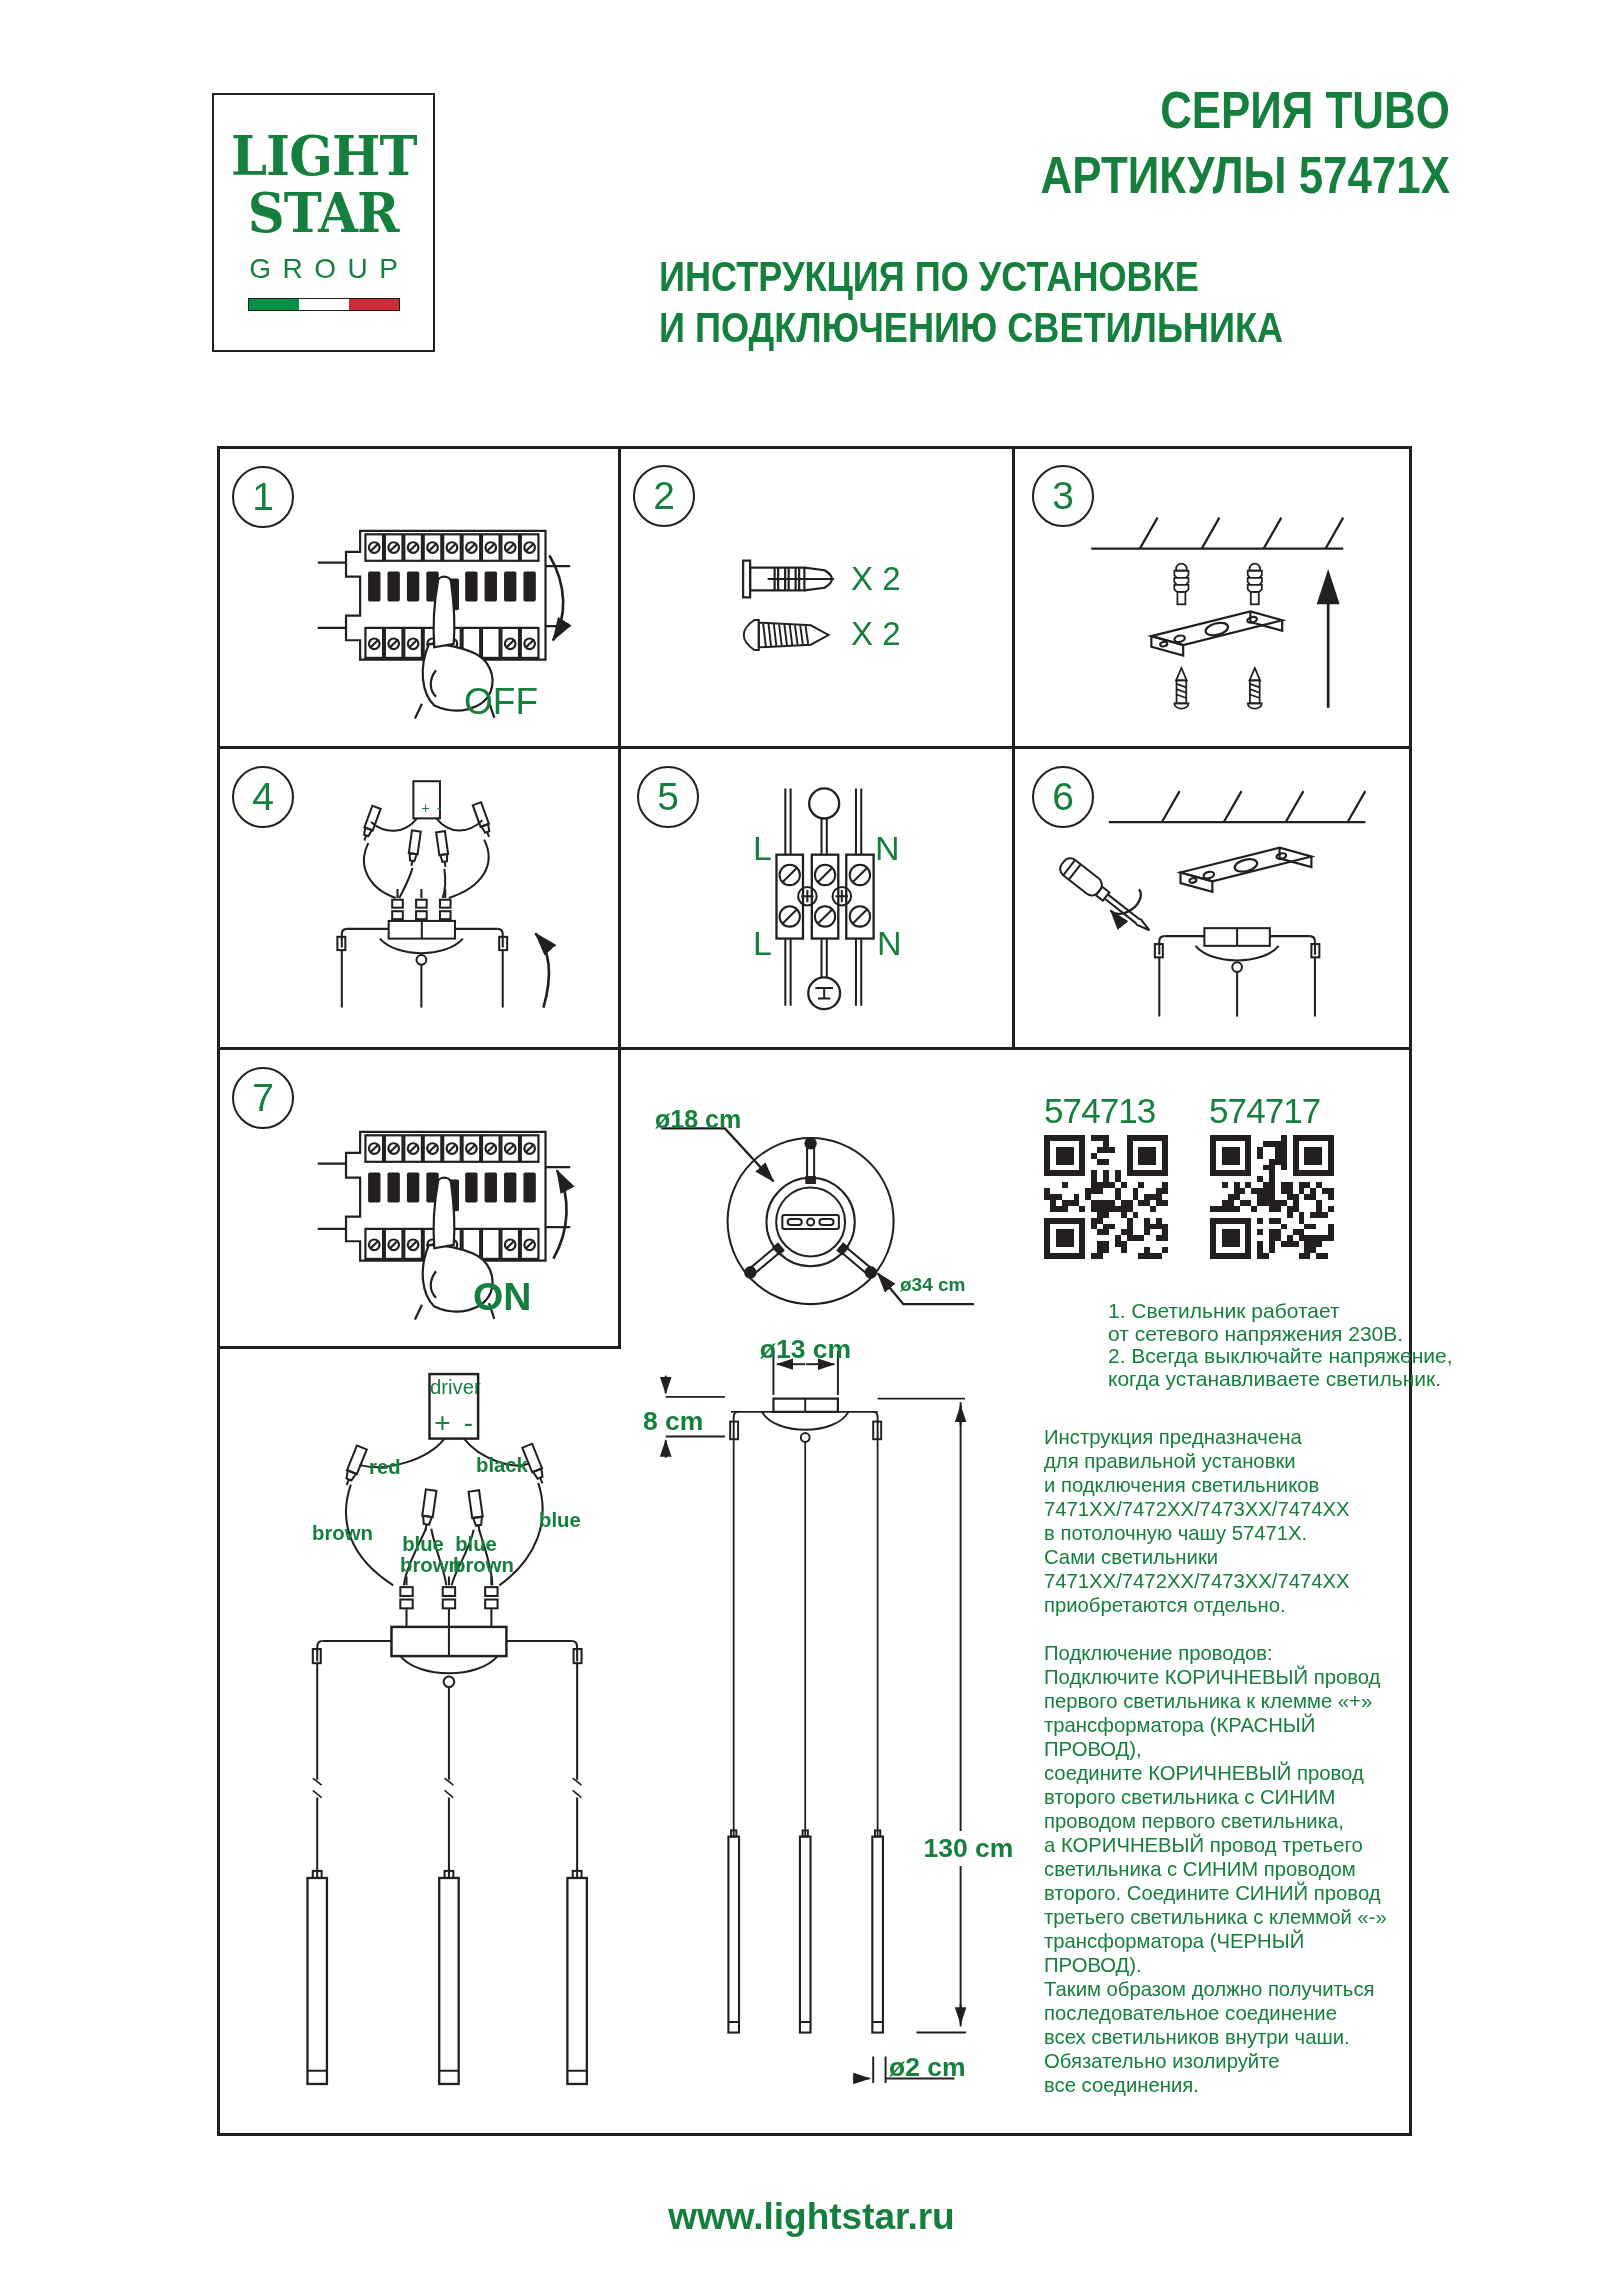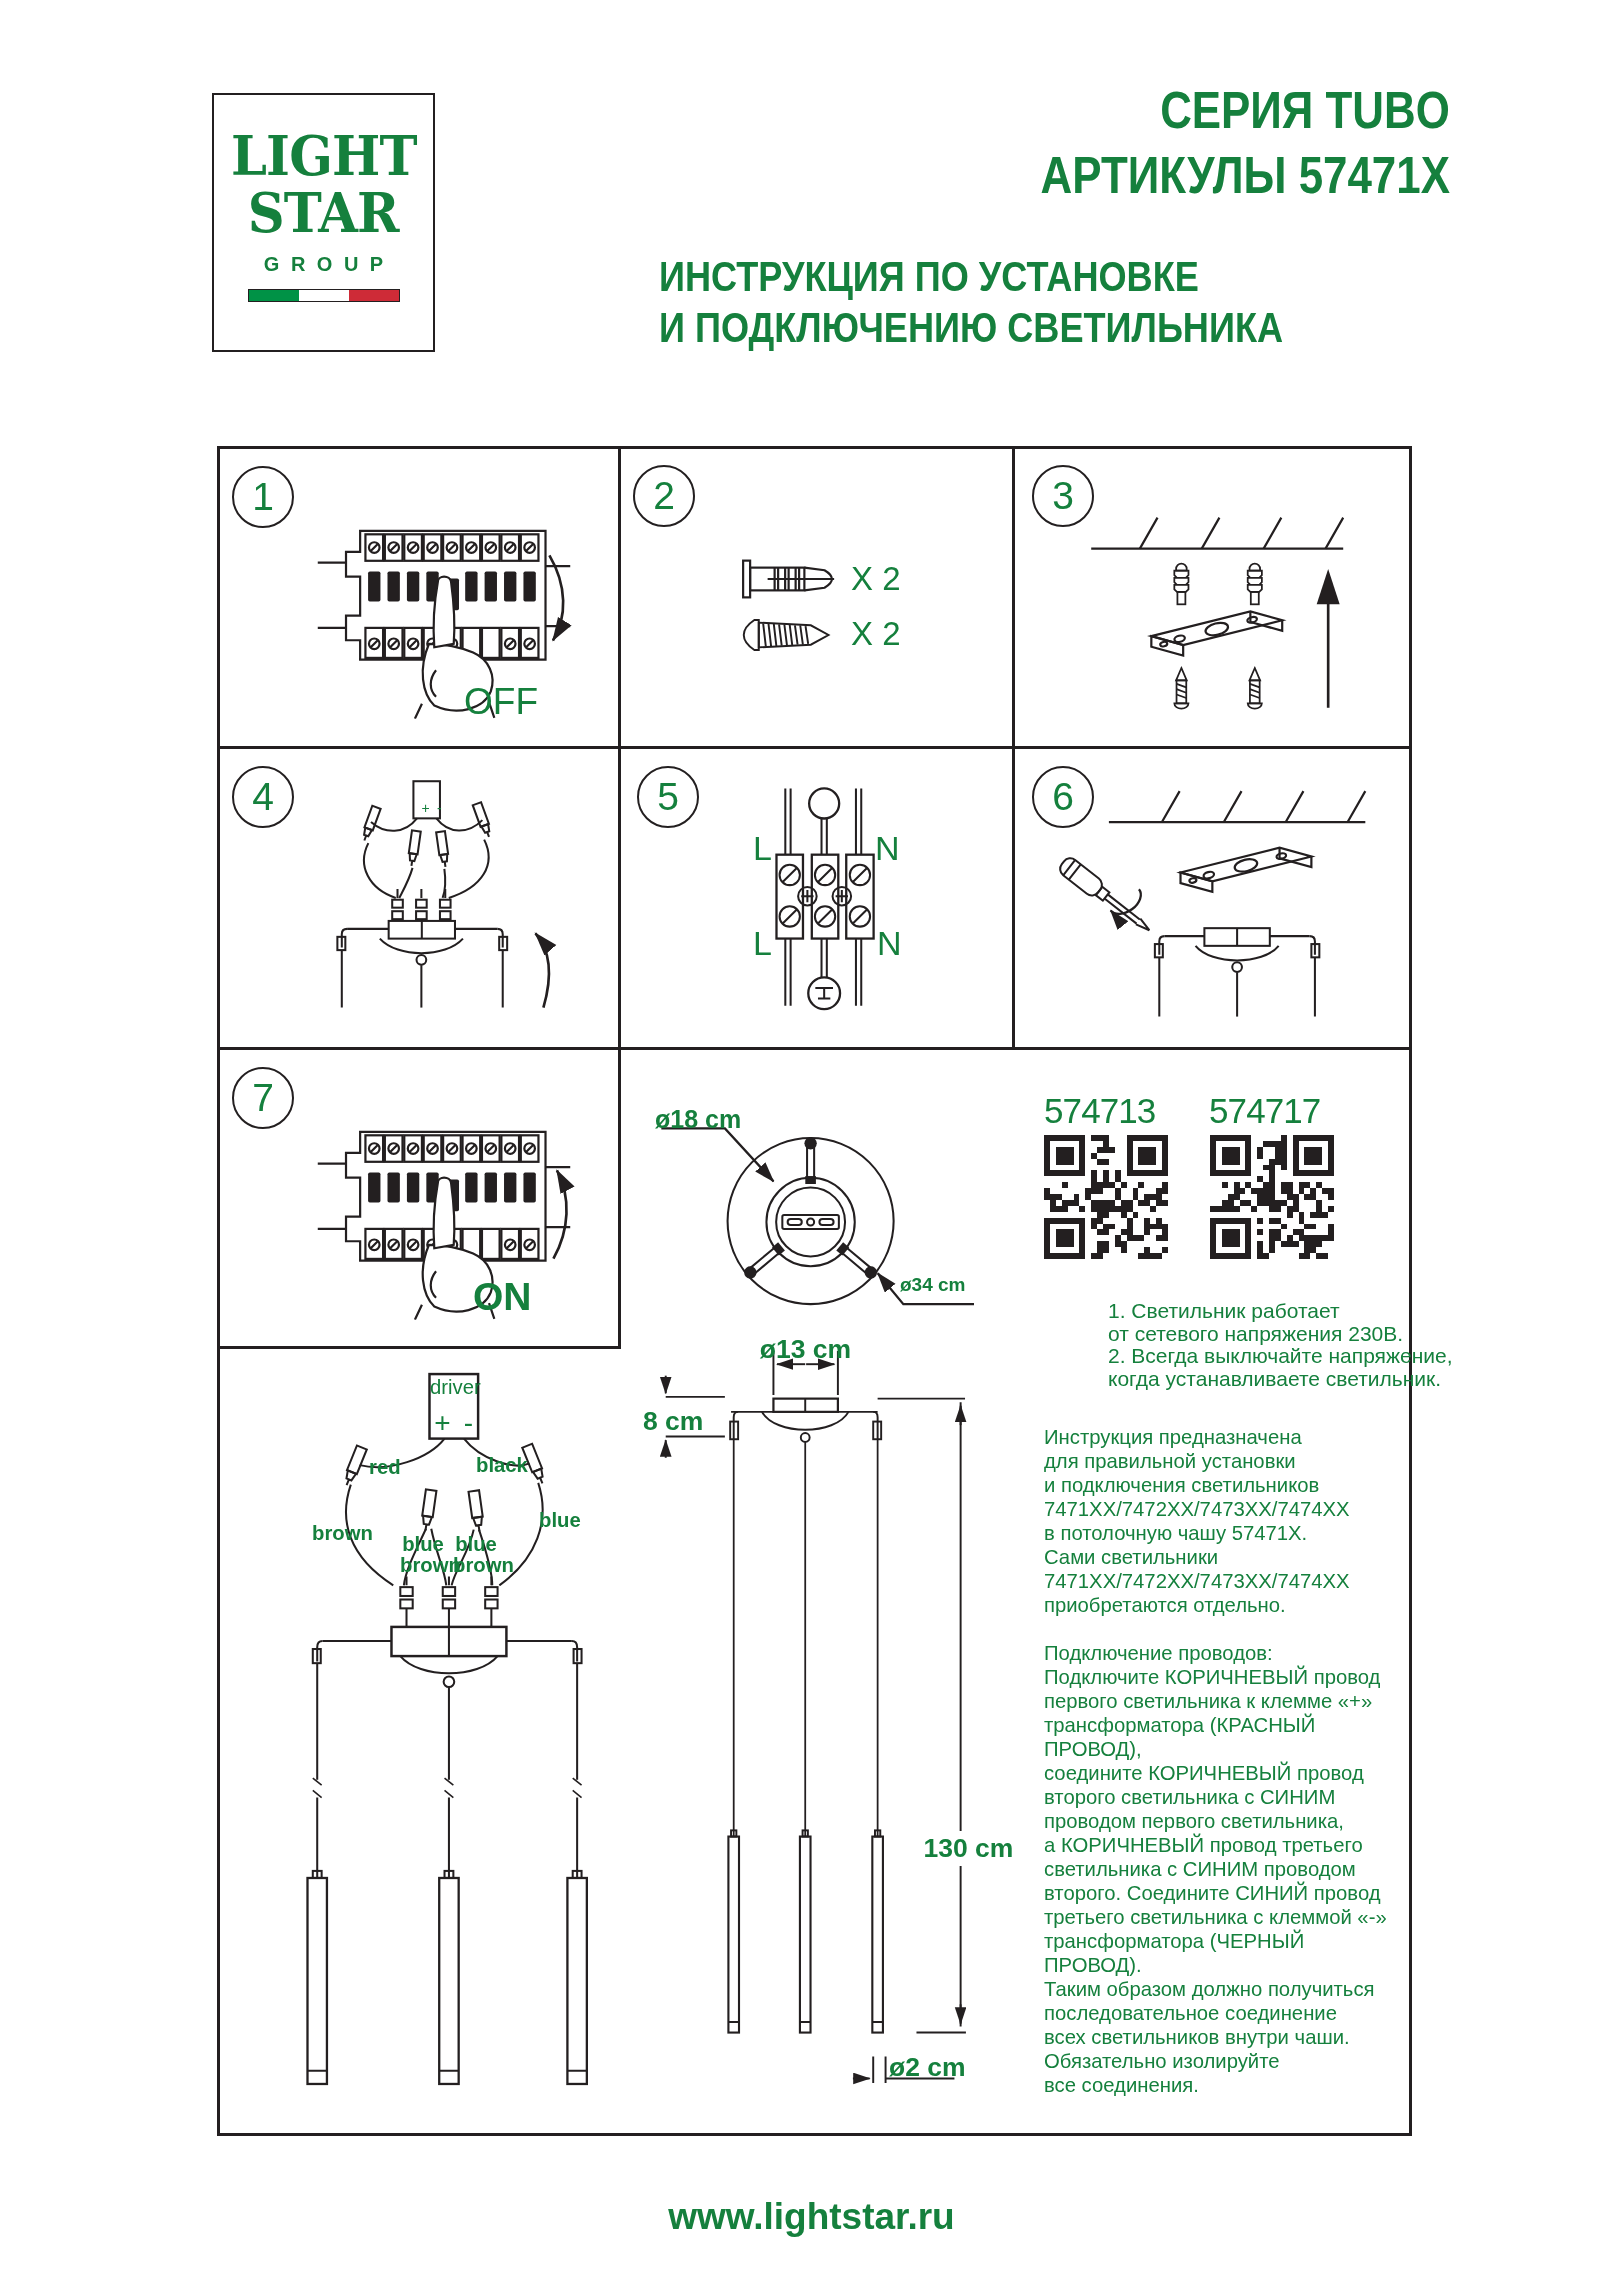--- a/index.html
+++ b/index.html
@@ -9,21 +9,21 @@
   .b{font-weight:normal;}
   .pre{white-space:pre-line;}
   .cond{transform:scaleX(.86);transform-origin:left center;display:inline-block;}
   .cond-r{transform:scaleX(.86);transform-origin:right center;display:inline-block;}
 
   
   .logo-box{left:212px;top:93px;width:219px;height:255px;border:2.7px solid #231f20;
             display:flex;flex-direction:column;align-items:center;}
   .logo-word{font-family:"DejaVu Serif", serif;font-weight:bold;font-size:55px;line-height:57px;
              letter-spacing:-0.9px;transform:scaleX(.93);}
-  .logo-group{font-size:20px;letter-spacing:11.5px;margin-right:-11.5px;margin-top:12.4px;font-weight:700;}
+  .logo-group{font-size:28px;letter-spacing:11.5px;margin-right:-11.5px;margin-top:12.4px;font-weight:400;}
   .flag{margin-top:12.4px;width:150px;height:11.5px;border:0.9px solid #231f20;display:flex;}
   .flag span{flex:1 1 0;}
 
   .series{right:173px;text-align:right;font-size:51px;font-weight:bold;line-height:51px;}
   .title-l{left:659px;font-size:42px;font-weight:bold;line-height:44px;}
 
   
   .line{background:#231f20;}
 
   .step-circle{width:58px;height:58px;border:2.7px solid #231f20;border-radius:50%;

